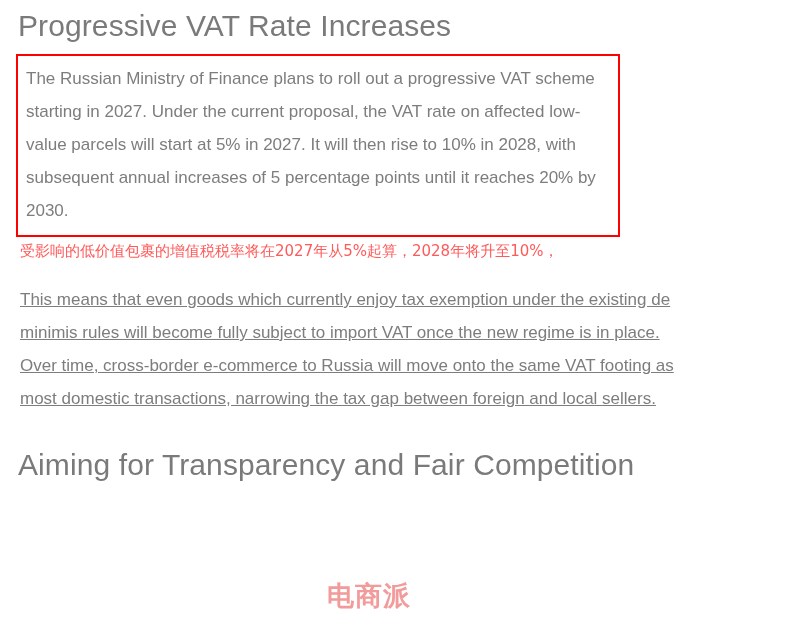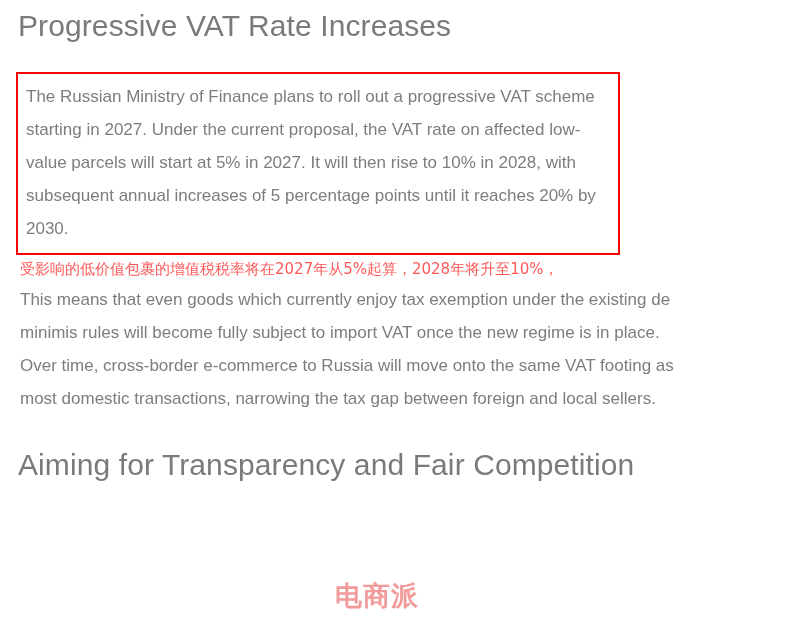--- a/index.html
+++ b/index.html
@@ -35,45 +35,46 @@
     font-size: 17px;
     line-height: 33px;
     color: #7d7d7d;
     margin: 0;
     padding: 0 18px 0 20px;
     font-weight: 400;
   }
   .highlight-box {
     position: relative;
     border: 2px solid #ff0000;
-    margin: 22px 72px 0 16px;
+    margin: 4px 72px 0 16px;
     padding: 6px 4px 8px 4px;
     box-sizing: border-box;
   }
   .highlight-box .body-para {
     padding: 0 2px 0 4px;
   }
   .cn-note {
     font-size: 15px;
     line-height: 24px;
     color: #ff5a5a;
     margin: 2px 16px 0 0;
     padding: 0 18px 0 20px;
     font-family: "DejaVu Sans", sans-serif;
   }
   .para-block {
-    margin-top: 2px;
+    margin-top: 20px;
+    text-decoration: underline;
   }
   h1.section-title.second {
     padding-top: 30px;
     padding-bottom: 2px;
   }
   .watermark {
     position: absolute;
-    left: 335px;
+    left: 327px;
     top: 578px;
     font-size: 27px;
     color: #f08a8a;
     font-family: "DejaVu Sans", sans-serif;
     font-weight: 700;
     letter-spacing: 1px;
     opacity: 0.85;
     pointer-events: none;
   }
 </style>

